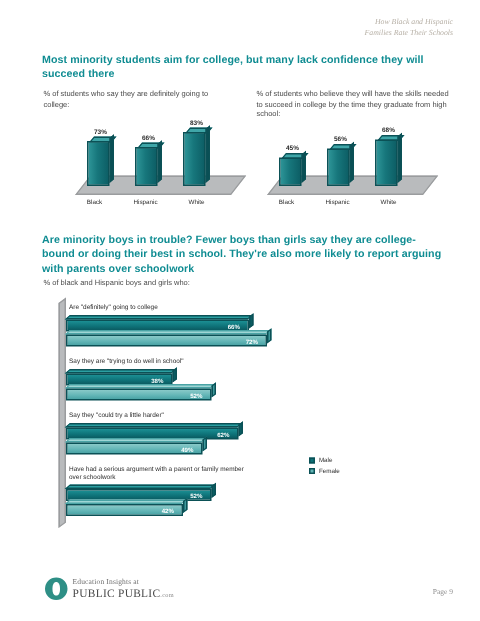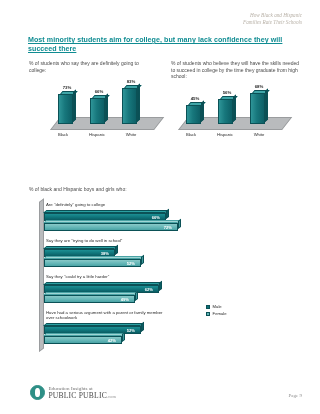--- a/index.html
+++ b/index.html
@@ -19,21 +19,21 @@
 
   
   .h-sec{
     font-size:7.1px;line-height:9.4px;font-weight:bold;color:#0f8c92;
     letter-spacing:.05px;
   }
   .sub{
     font-size:5px;line-height:6.6px;color:#4b4b4b;font-weight:normal;
   }
 
-  #head1{position:absolute;left:28px;top:36px;width:262px;text-decoration:underline;}
+  #head1{position:absolute;left:28px;top:36px;width:262px;}
   #sub-left{position:absolute;left:29px;top:60px;width:120px;}
   #sub-right{position:absolute;left:171px;top:60px;width:130px;}
   #head2{position:absolute;left:28px;top:156px;width:268px;}
   #sub-bottom{position:absolute;left:29px;top:186px;width:200px;}
 
   
   .col-chart{position:absolute;height:60px;}
   #chart-left{left:48px;top:78px;width:112px;}
   #chart-right{left:176px;top:78px;width:112px;}
 
@@ -218,20 +218,21 @@
         <div class="face"></div>
       </div>
     </div>
     <div class="cat-row">
       <div class="cat" style="left:2px;">Black</div>
       <div class="cat" style="left:36px;">Hispanic</div>
       <div class="cat" style="left:70px;">White</div>
     </div>
   </div>
 
+  <div id="head2" class="h-sec">Are minority boys in trouble? Fewer boys than girls say they are college-bound or doing their best in school. They're also more likely to report arguing with parents over schoolwork</div>
   <div id="sub-bottom" class="sub">% of black and Hispanic boys and girls who:</div>
 
   <div id="chart-bottom">
 
     <div class="axis-wall" style="top:6px;height:150px;"></div>
 
     <div class="hgroup" style="top:6px;height:34px;">
       <div class="hlabel">Are "definitely" going to college</div>
       <div class="hbar male" style="top:11px;width:122px;">
         <div class="hroof"></div>

